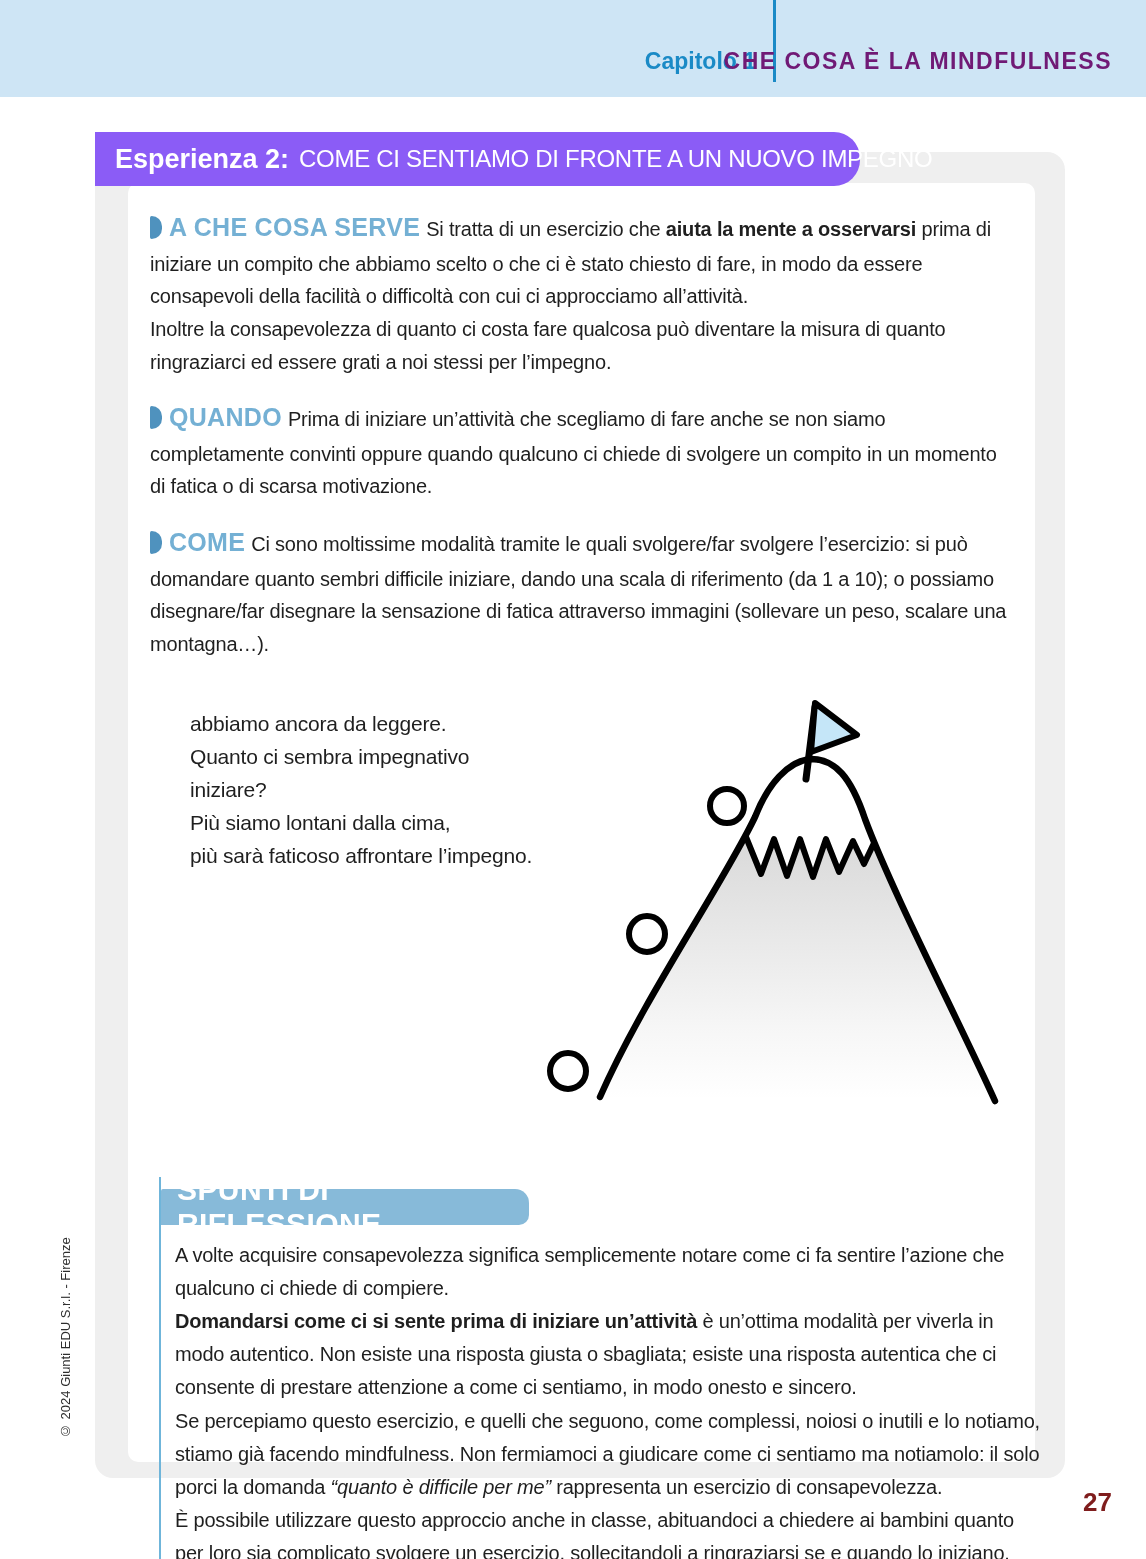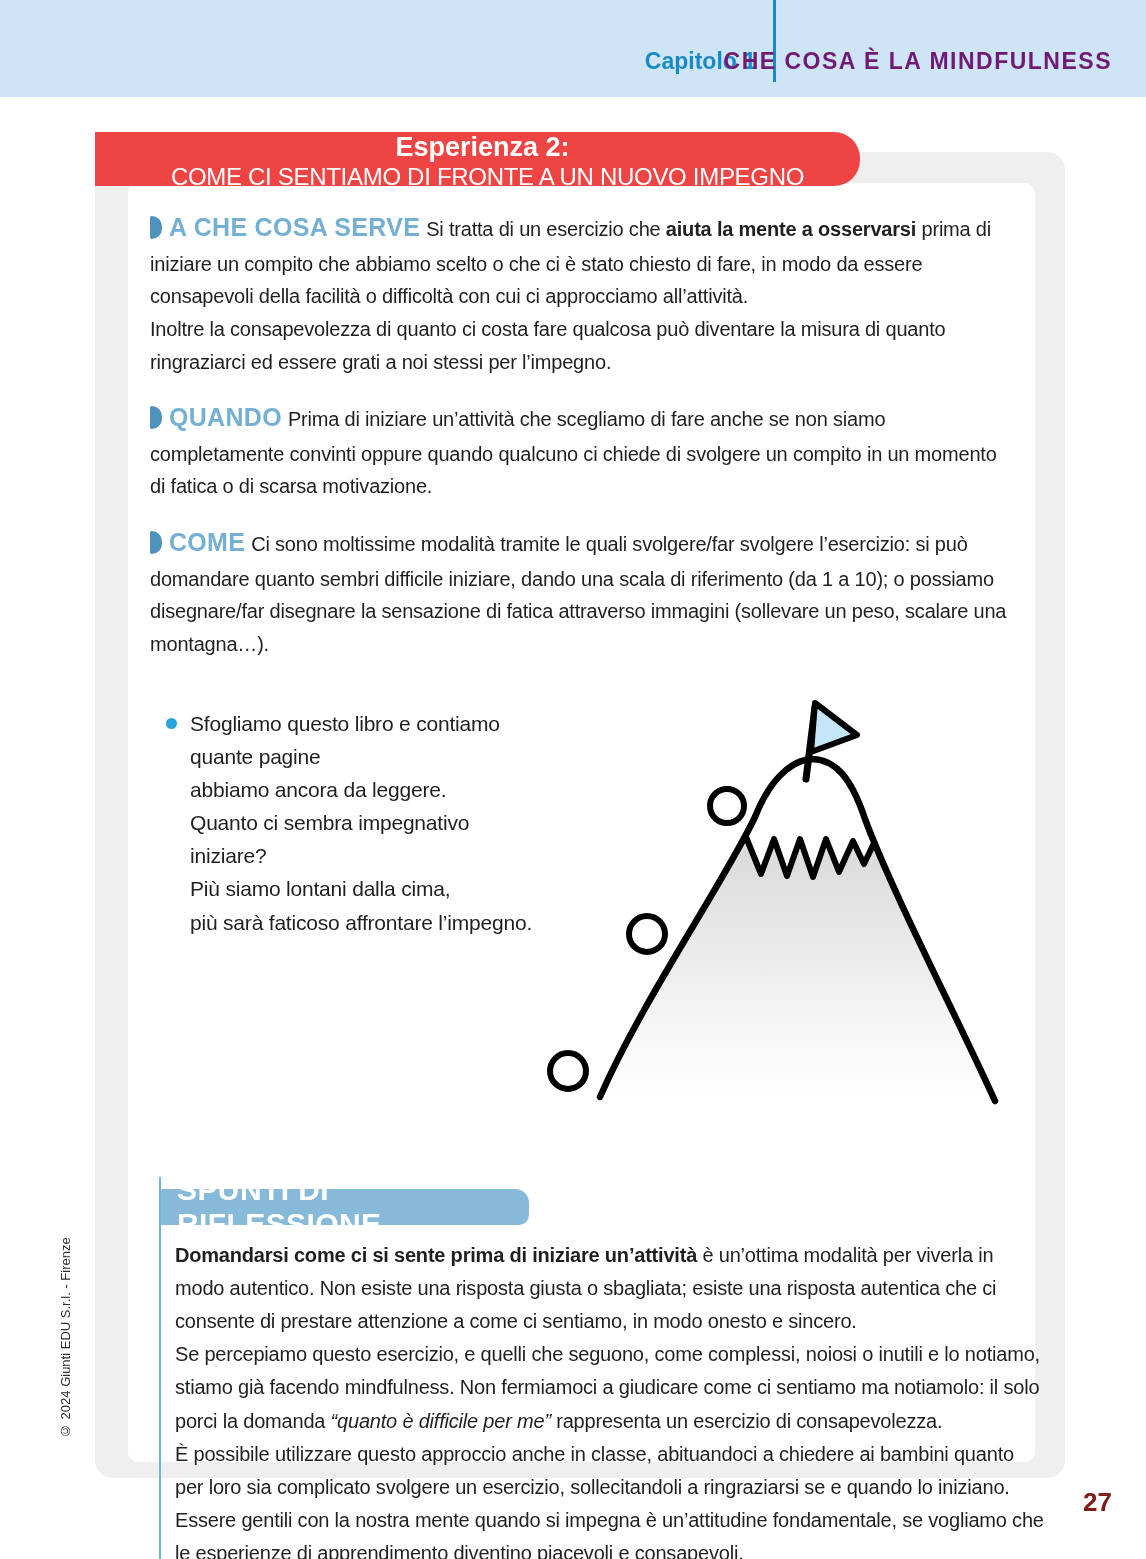--- a/index.html
+++ b/index.html
@@ -30,25 +30,25 @@
   .chapter-title {
     position:absolute; right:34px; bottom:22px;
     color:#701a75; font-size:23px; font-weight:bold;
     letter-spacing:1.5px; font-stretch:condensed;
   }
 
   
   .exp-banner {
     position:absolute; top:132px; left:95px;
     width:765px; height:54px;
-    background:#ef4444;
+    background:#8b5cf6;
     border-radius:0 26px 26px 0;
     display:flex; align-items:center;
     padding-left:20px;
-    color:#ffffff; white-space:nowrap;flex-direction:column;
+    color:#ffffff; white-space:nowrap;
   }
   .exp-prefix { font-size:27px; font-weight:800; margin-right:10px; }
   .exp-title  { font-size:24px; font-weight:400; letter-spacing:-0.3px; font-stretch:condensed; }
 
   
   .panel {
     position:absolute; top:152px; left:95px;
     width:970px; height:1326px;
     background:#efefef; border-radius:18px;
   }
@@ -143,24 +143,20 @@
     <div class="para">
       <span class="sec-icon"></span><span class="sec-label">QUANDO</span><span>Prima di iniziare un’attività che scegliamo di fare anche se non siamo completamente convinti oppure quando qualcuno ci chiede di svolgere un compito in un momento di fatica o di scarsa motivazione.</span>
     </div>
 
     <div class="para">
       <span class="sec-icon"></span><span class="sec-label">COME</span><span>Ci sono moltissime modalità tramite le quali svolgere/far svolgere l’esercizio: si può domandare quanto sembri difficile iniziare, dando una scala di riferimento (da 1 a 10); o possiamo disegnare/far disegnare la sensazione di fatica attraverso immagini (sollevare un peso, scalare una montagna…).</span>
     </div>
 
     <div class="mid-row">
       <div class="bullet-block">
-        <div class="bullet-line bullet-first">
-          <span class="bullet-dot"></span>
-          <span>Sfogliamo questo libro e contiamo quante pagine</span>
-        </div>
         <div class="bullet-line">abbiamo ancora da leggere.</div>
         <div class="bullet-line">Quanto ci sembra impegnativo iniziare?</div>
         <div class="bullet-line">Più siamo lontani dalla cima,</div>
         <div class="bullet-line">più sarà faticoso affrontare l’impegno.</div>
       </div>
 
       <div class="mountain-wrap">
         <svg width="472" height="420" viewBox="0 0 472 420">
           <defs>
             <linearGradient id="mtngrad" x1="0" y1="120" x2="0" y2="410" gradientUnits="userSpaceOnUse">
@@ -188,20 +184,21 @@
           <circle cx="25" cy="382" r="18" fill="#ffffff" stroke="#000000" stroke-width="6"></circle>
         </svg>
       </div>
     </div>
 
     <div class="spunti-box">
       <div class="spunti-banner">
         <span>SPUNTI DI RIFLESSIONE</span>
       </div>
       <div class="spunti-text">
+        <div>A volte acquisire consapevolezza significa semplicemente notare come ci fa sentire l’azione che qualcuno ci chiede di compiere.</div>
         <div><span class="b">Domandarsi come ci si sente prima di iniziare un’attività</span><span> è un’ottima modalità per viverla in modo autentico. Non esiste una risposta giusta o sbagliata; esiste una risposta autentica che ci consente di prestare attenzione a come ci sentiamo, in modo onesto e sincero.</span></div>
         <div><span>Se percepiamo questo esercizio, e quelli che seguono, come complessi, noiosi o inutili e lo notiamo, stiamo già facendo mindfulness. Non fermiamoci a giudicare come ci sentiamo ma notiamolo: il solo porci la domanda </span><span class="i">“quanto è difficile per me”</span><span> rappresenta un esercizio di consapevolezza.</span></div>
         <div>È possibile utilizzare questo approccio anche in classe, abituandoci a chiedere ai bambini quanto per loro sia complicato svolgere un esercizio, sollecitandoli a ringraziarsi se e quando lo iniziano. Essere gentili con la nostra mente quando si impegna è un’attitudine fondamentale, se vogliamo che le esperienze di apprendimento diventino piacevoli e consapevoli.</div>
       </div>
     </div>
 
   </div>
 </div>
 
 <div class="exp-banner">

